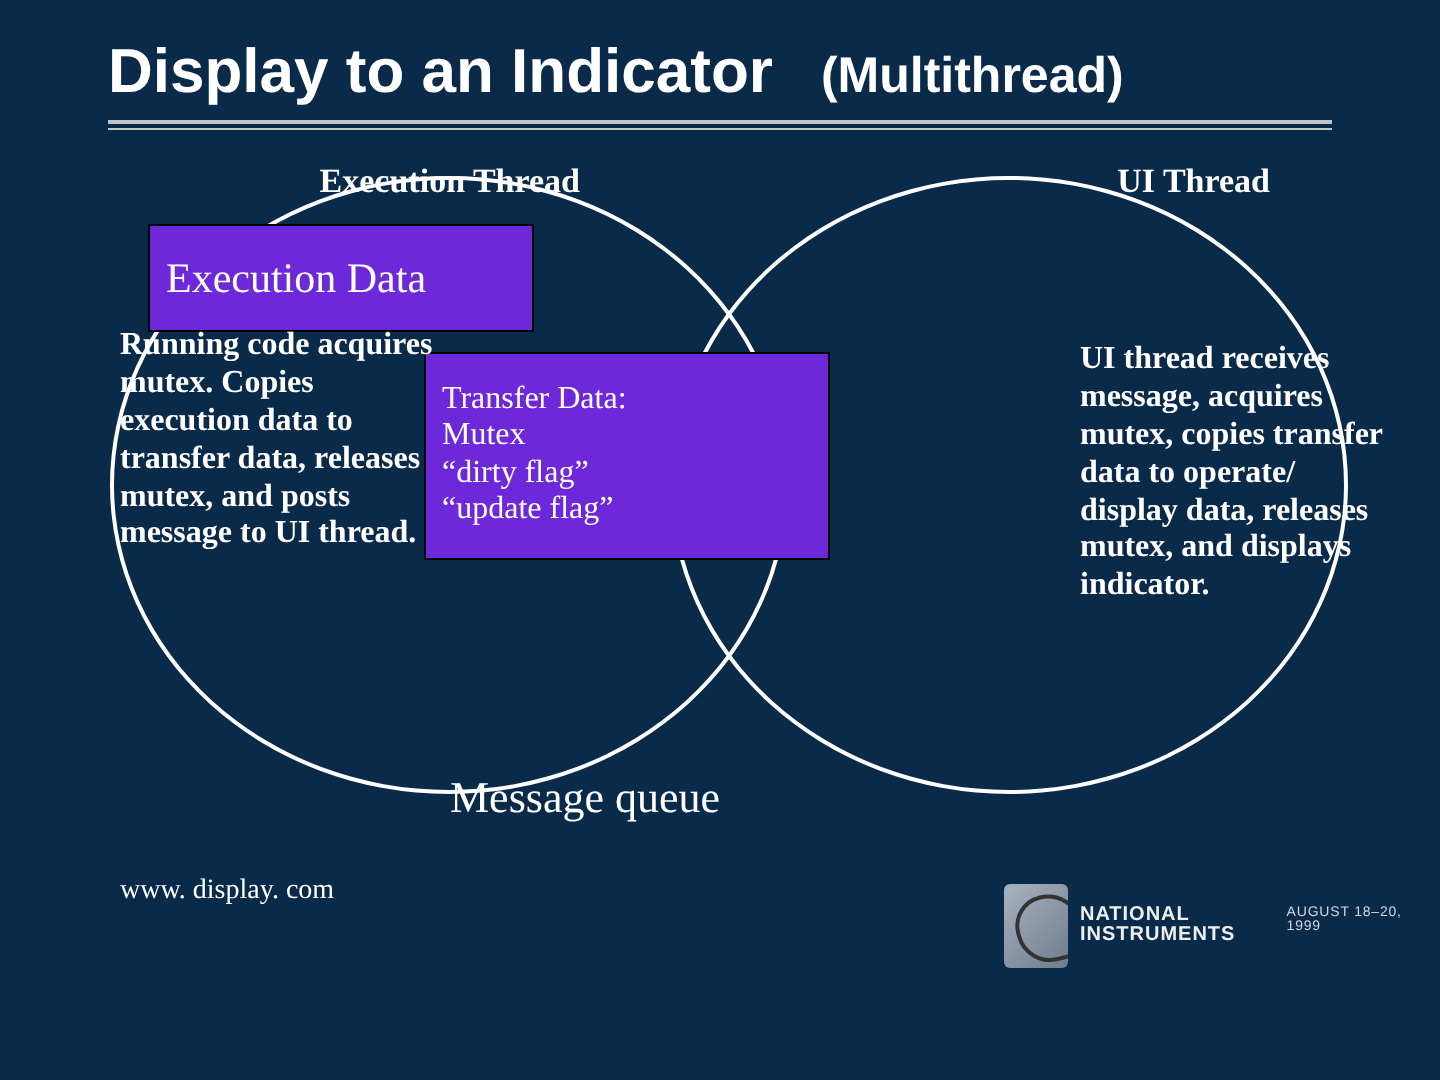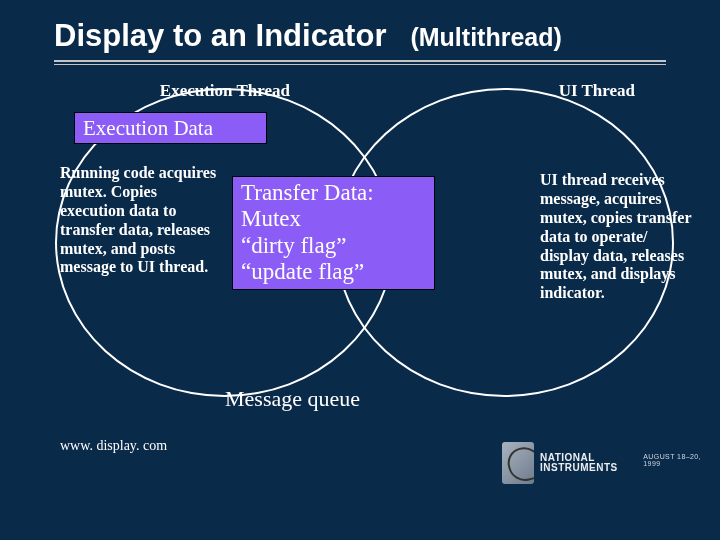--- a/index.html
+++ b/index.html
@@ -12,24 +12,24 @@
   .diagram{position:relative;width:720px;height:430px}
   
   .ellipse{position:absolute;border:2px solid #fff;border-radius:50%;}
   .ellipse.left{left:55px;top:12px;width:335px;height:305px}
   .ellipse.right{left:335px;top:12px;width:335px;height:305px}
   
   .threadlabel{position:absolute;font-family:"Times New Roman",serif;font-weight:bold;font-size:17px;color:#fff;text-align:right}
   .threadlabel.left{left:90px;top:5px;width:200px}
   .threadlabel.right{left:435px;top:5px;width:200px}
   
-  .box{position:absolute;background:#8b5cf6;border:1.5px solid #000;color:#fff;font-family:"Times New Roman",serif;padding:3px 8px;line-height:1.15}
+  .box{position:absolute;background:#6d28d9;border:1.5px solid #000;color:#fff;font-family:"Times New Roman",serif;padding:14px 8px;line-height:1.15}
   .box.exec{left:74px;top:36px;width:175px;font-size:21px}
   .box.op  {left:395px;top:36px;width:235px;font-size:21px}
-  .box.transfer{left:232px;top:100px;width:185px;font-size:23px}
+  .box.transfer{left:212px;top:100px;width:185px;font-size:16px}
   
   .cap{position:absolute;font-family:"Times New Roman",serif;font-weight:bold;font-size:16px;color:#fff;line-height:1.18}
   .cap.left{left:60px;top:88px;width:160px}
   .cap.right{left:540px;top:95px;width:155px}
   
   .mq{position:absolute;left:225px;top:310px;font-family:"Times New Roman",serif;font-size:22px;color:#fff}
   
   .url{position:absolute;left:60px;top:362px;font-family:"Times New Roman",serif;font-size:14px;color:#fff}
   
   .logo{position:absolute;right:18px;bottom:18px;width:200px;height:50px;display:flex;align-items:center;gap:6px}

